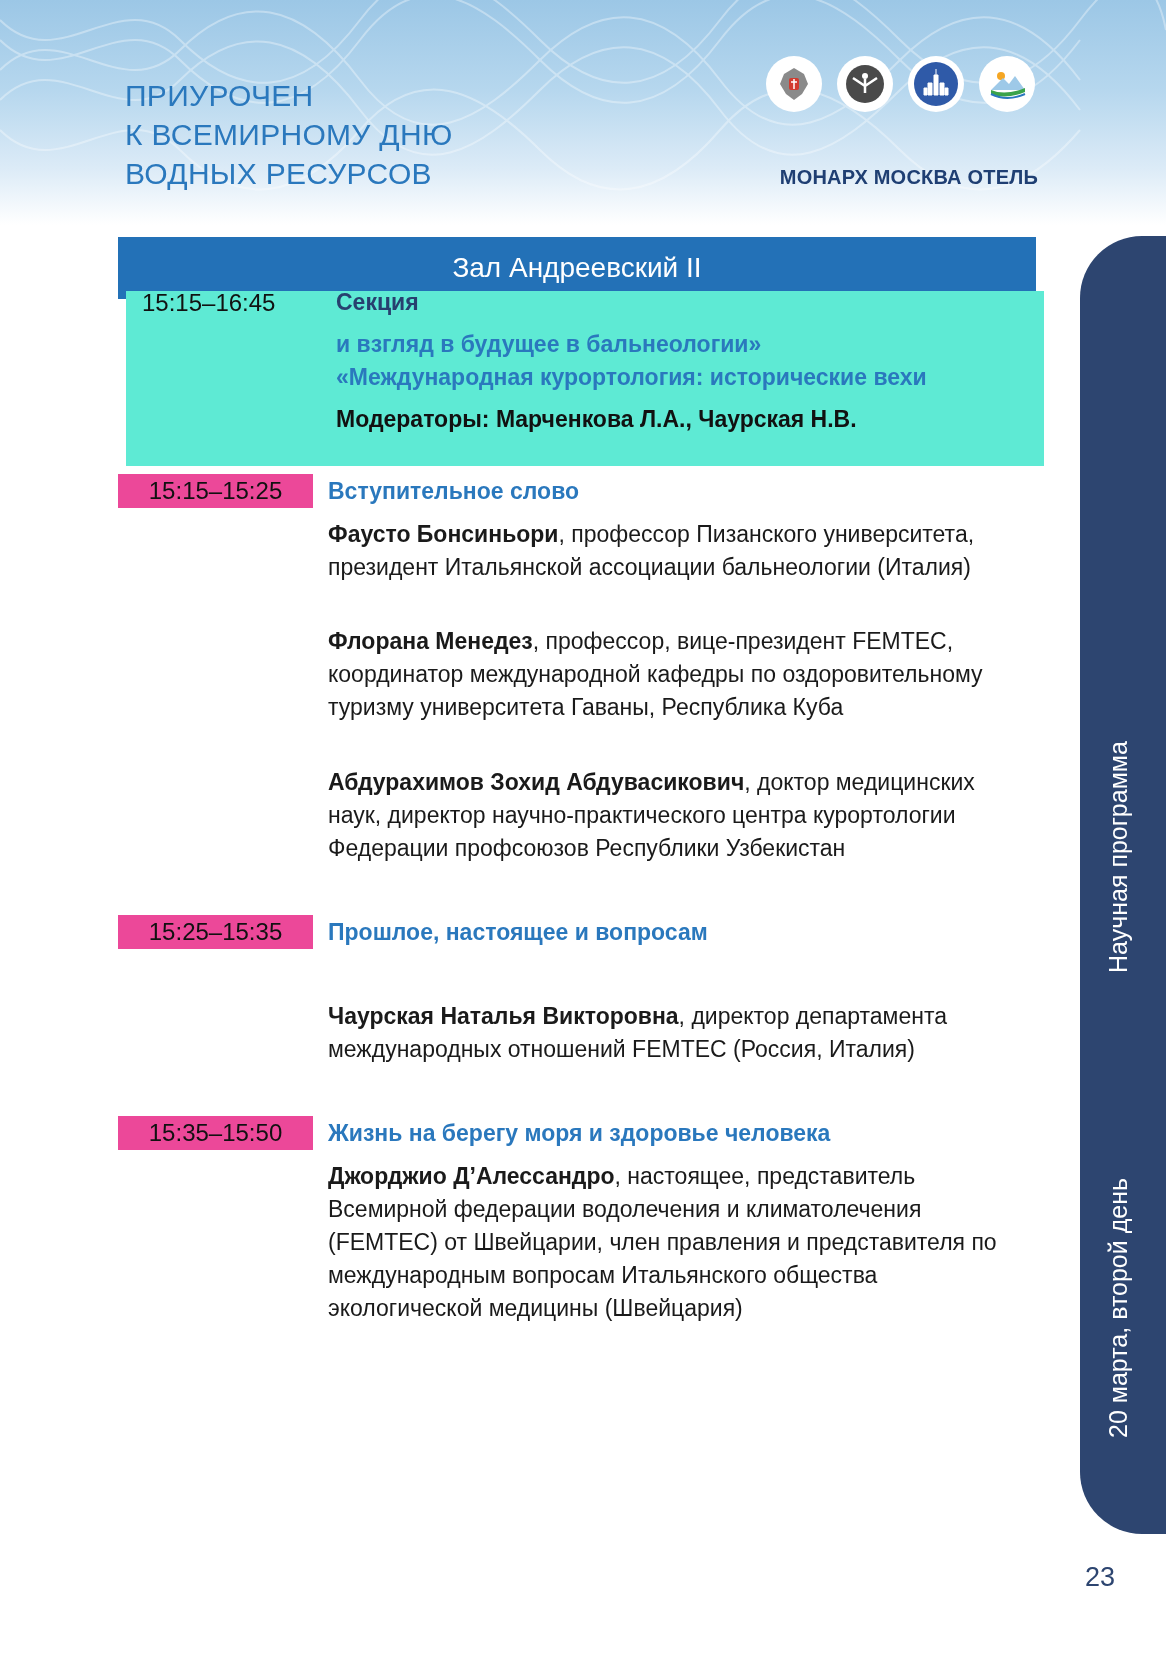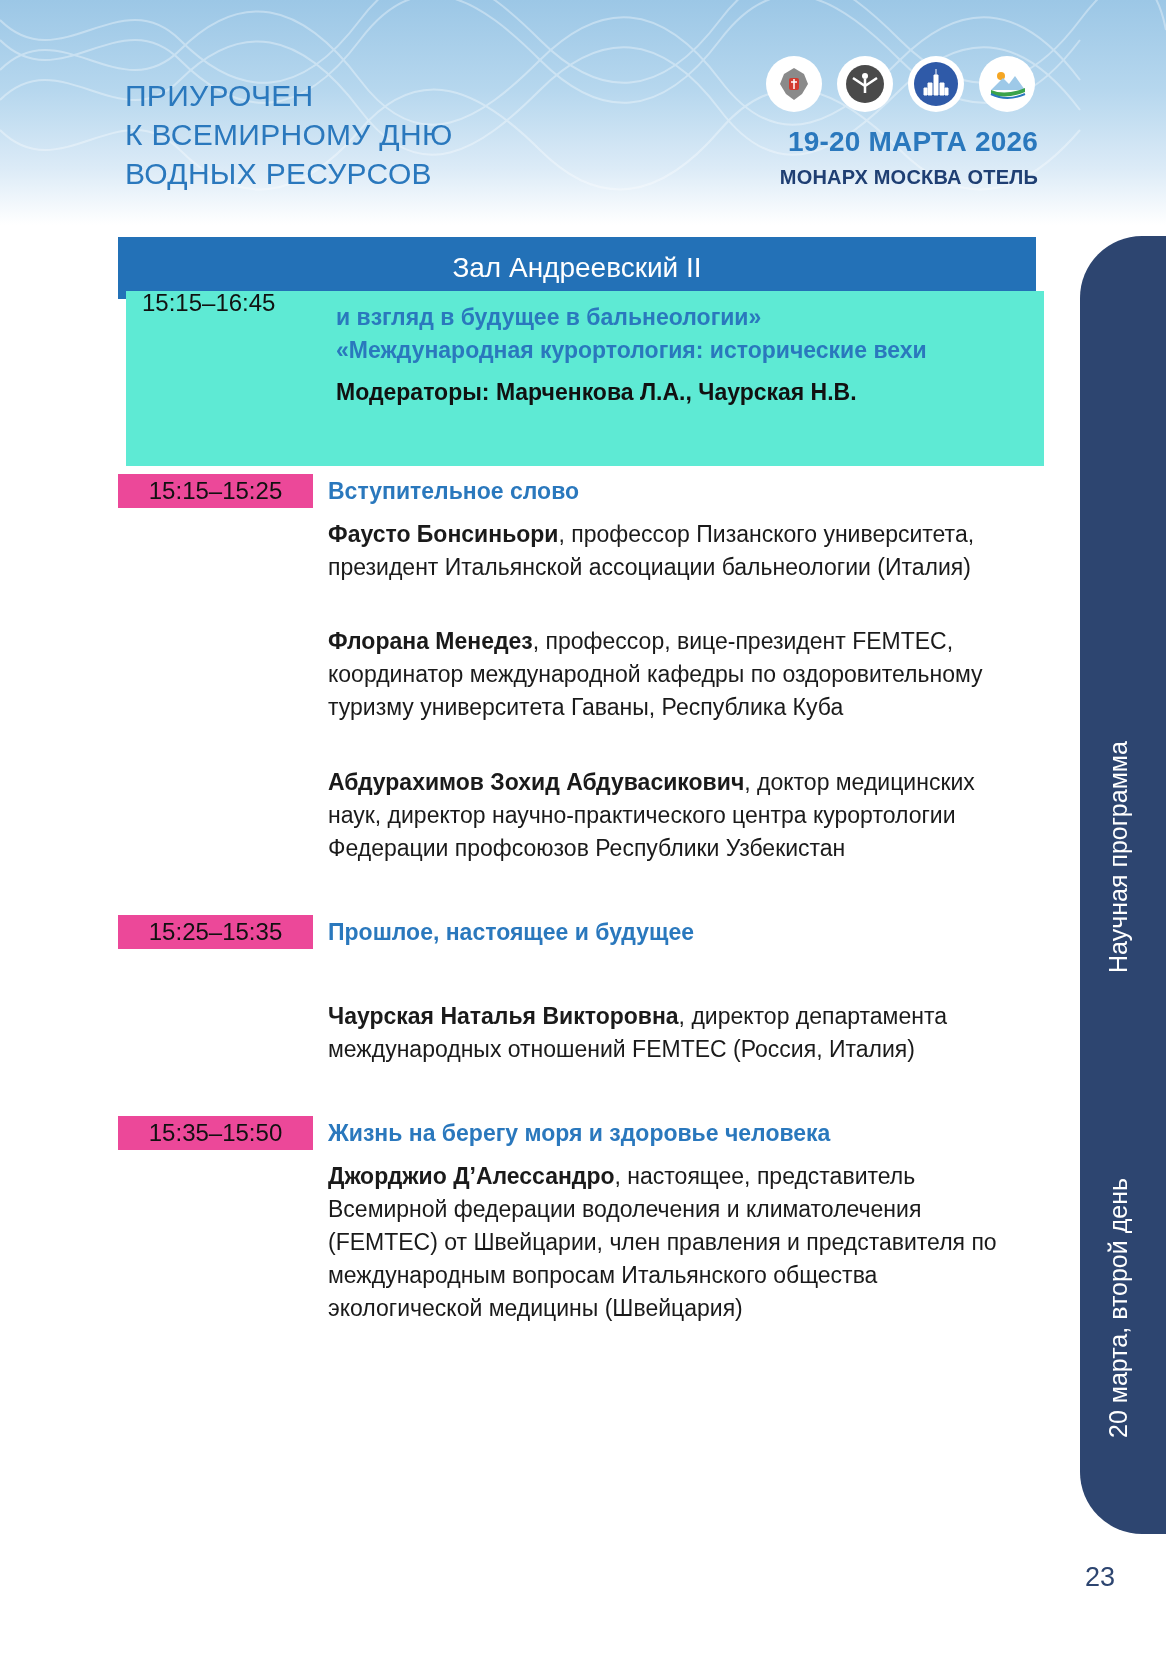--- a/index.html
+++ b/index.html
@@ -109,46 +109,46 @@
     </div>
     <div class="logo">
       <svg width="44" height="44" viewBox="0 0 44 44">
           <circle cx="16" cy="14" r="4" fill="#f5a623"></circle>
           <path d="M6 28 L18 16 L24 22 L30 14 L40 28 Z" fill="#9ec9e8"></path>
           <path d="M6 28 Q20 34 40 26 L40 30 Q20 38 6 32 Z" fill="#3ba34a"></path>
           <path d="M6 32 Q22 40 40 32" stroke="#2a78bd" stroke-width="2" fill="none"></path>
         </svg>
     </div>
   </div>
-  <div class="event-date">19-20 МАРТА 2026</div>
   <div class="event-venue">МОНАРХ МОСКВА ОТЕЛЬ</div>
 </div>
 
 <div class="hall-bar">Зал Андреевский II</div>
 
 <div class="section-block">
   <div class="row-time" style="top:-2px;">15:15–16:45</div>
   <div class="col" style="left:210px; top:-2px;">
+    <div class="sec-label">Секция</div>
     <div class="sec-title" style="margin-top:12px;">
       <div>и взгляд в будущее в бальнеологии»</div>
       <div>«Международная курортология: исторические вехи</div>
     </div>
     <div class="sec-mod" style="margin-top:12px;">Модераторы: Марченкова Л.А., Чаурская Н.В.</div>
   </div>
 </div>
 
 <div class="time-chip" style="top:474px;">15:15–15:25</div>
 <div class="item-title" style="top:471px;">Вступительное слово</div>
 <div class="speaker" style="top:518px;"><b>Фаусто Бонсиньори</b><span>, профессор Пизанского университета, президент Итальянской ассоциации бальнеологии (Италия)</span></div>
 <div class="speaker" style="top:625px;"><b>Флорана Менедез</b><span>, профессор, вице-президент FEMTEC, координатор международной кафедры по оздоровительному туризму университета Гаваны, Республика Куба</span></div>
 <div class="speaker" style="top:766px;"><b>Абдурахимов Зохид Абдувасикович</b><span>, доктор медицинских наук, директор научно-практического центра курортологии Федерации профсоюзов Республики Узбекистан</span></div>
 
 <div class="time-chip" style="top:915px;">15:25–15:35</div>
 <div class="item-title" style="top:912px;">
-  <div>Прошлое, настоящее и будущее</div>
+  <div>Прошлое, настоящее и вопросам</div>
 </div>
 <div class="speaker" style="top:1000px;"><b>Чаурская Наталья Викторовна</b><span>, директор департамента международных отношений FEMTEC (Россия, Италия)</span></div>
 
 <div class="time-chip" style="top:1116px;">15:35–15:50</div>
 <div class="item-title" style="top:1113px;">Жизнь на берегу моря и здоровье человека</div>
 <div class="speaker" style="top:1160px;"><b>Джорджио Д’Алессандро</b><span>, настоящее, представитель Всемирной федерации водолечения и климатолечения (FEMTEC) от Швейцарии, член правления и представителя по международным вопросам Итальянского общества экологической медицины (Швейцария)</span></div>
 
 <div class="side-tab">
   <div class="side-text" style="left:24px; top:737px;">Научная программа</div>
   <div class="side-text" style="left:24px; top:1202px;">20 марта, второй день</div>

